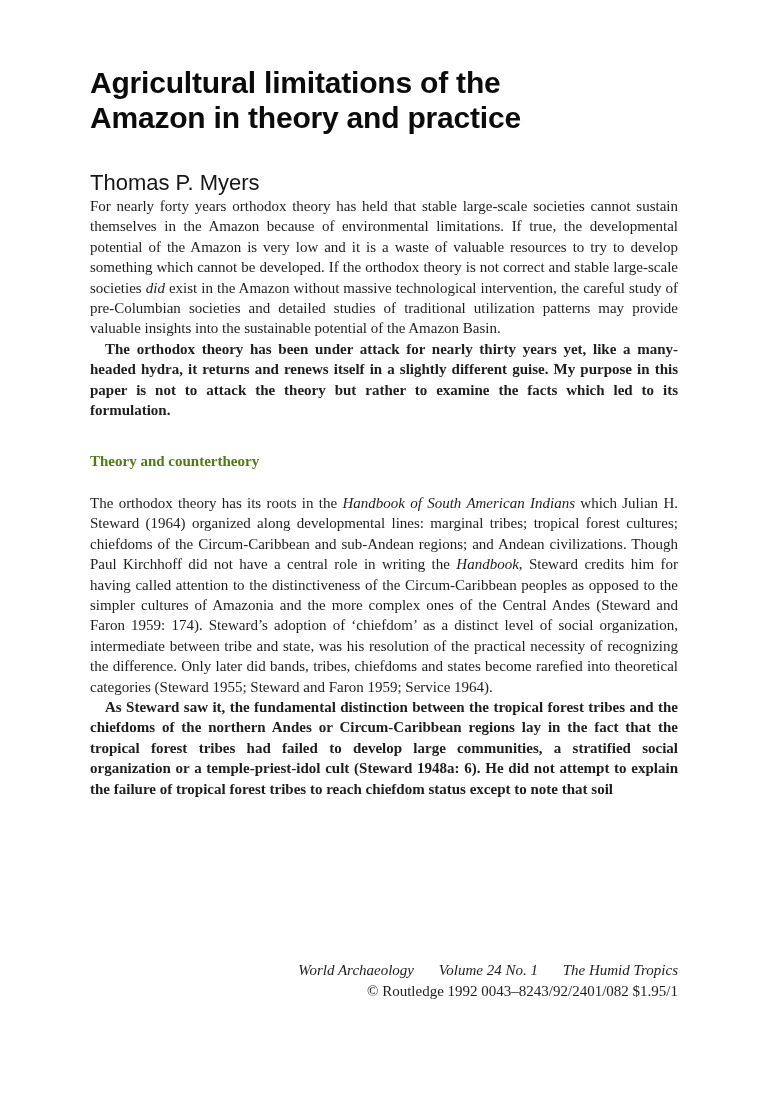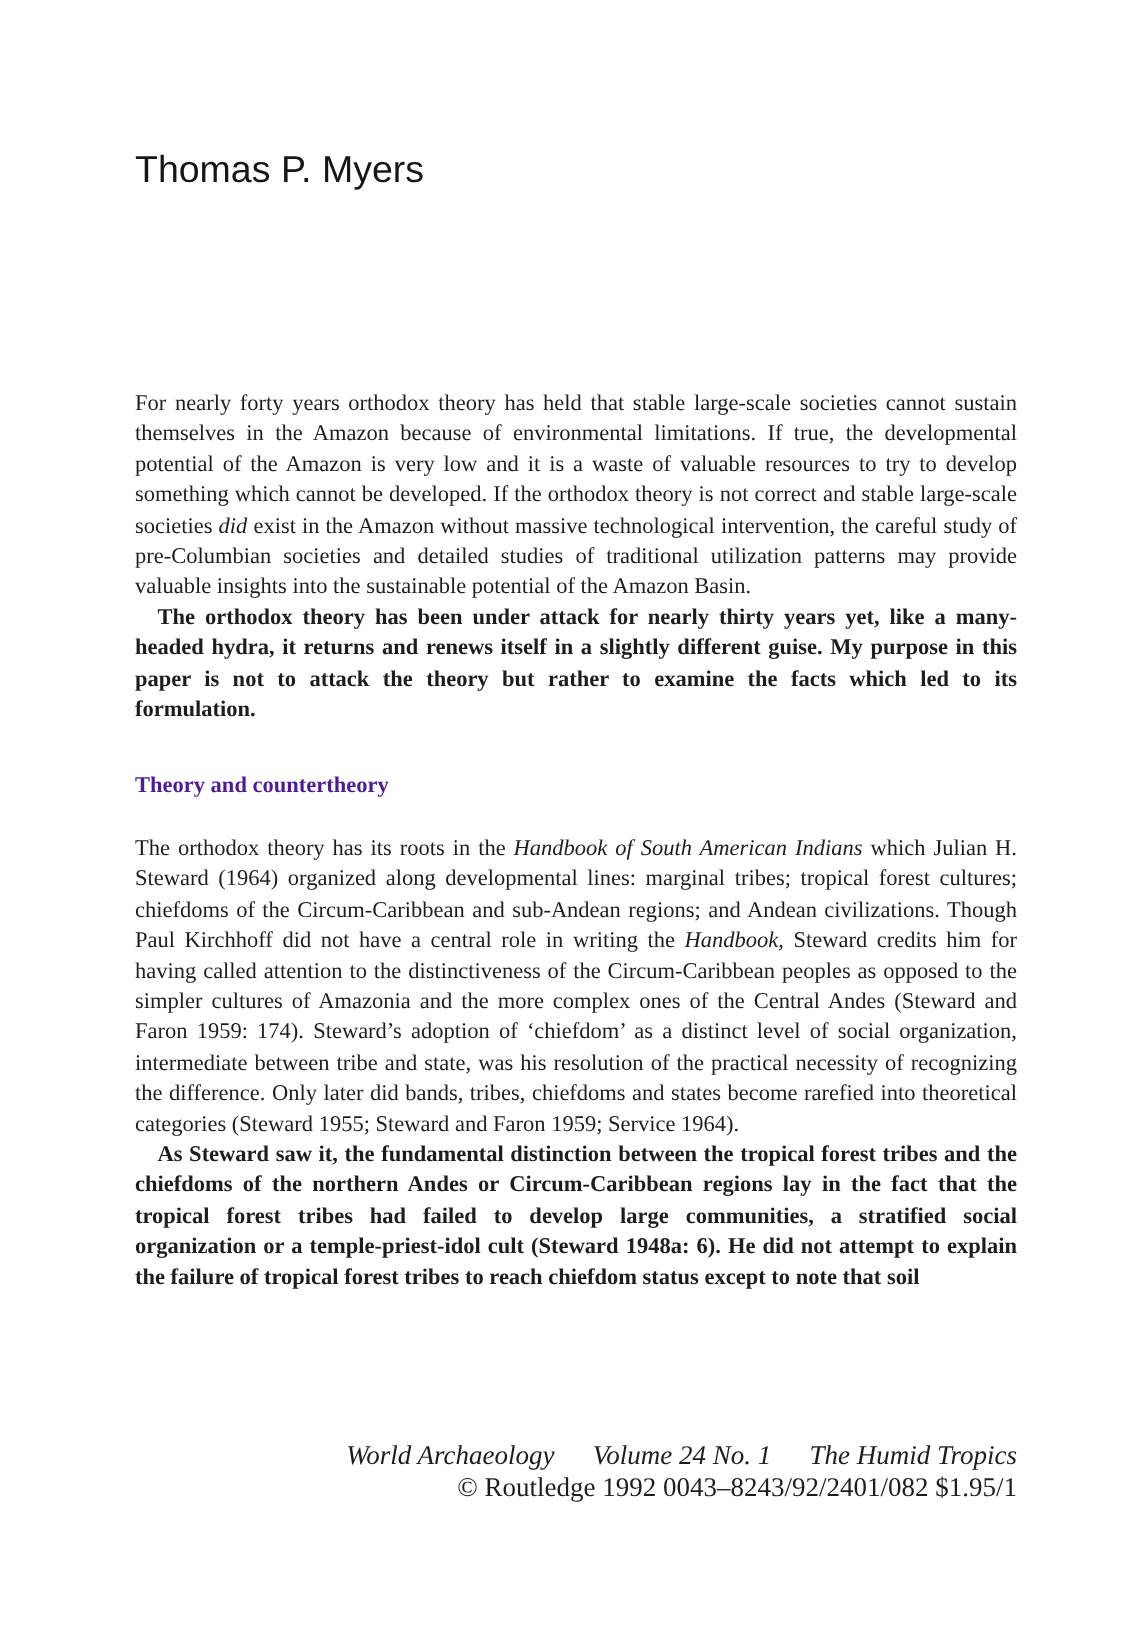--- a/index.html
+++ b/index.html
@@ -21,62 +21,65 @@
     font-family: "Liberation Sans", sans-serif;
     font-weight: 700;
     font-size: 30px;
     line-height: 35px;
     color: #0b0b0b;
     letter-spacing: -0.2px;
   }
   .author {
     font-family: "Liberation Sans", sans-serif;
     font-weight: 400;
-    font-size: 25px;
+    font-size: 22px;
     line-height: 26px;
     color: #161616;
     margin-top: 35px;
   }
   .article-body {
-    margin-top: 133px;
     font-size: 15px;
     line-height: 20.4px;
     color: #1d1d1d;
     text-align: justify;
     width: 588px;
   }
   .article-body p.para { margin: 0; }
   .article-body p.para.indent { text-indent: 15px; font-weight: bold; }
   .article-body em { font-style: italic; }
   .section-heading {
     font-weight: 700;
     font-size: 15px;
     line-height: 20.4px;
-    color: #4c1d95;
+    color: #4d7c0f;
     margin: 31px 0 21px 0;
     text-align: left;
   }
   .journal-footer {
     position: absolute;
     top: 960px;
     right: 82px;
     left: 90px;
     text-align: right;
-    font-size: 18px;
+    font-size: 15px;
     line-height: 20.5px;
     color: #1d1d1d;
   }
   .journal-footer .it { font-style: italic; }
   .journal-footer .gap { margin-left: 21px; }
 </style>
 </head>
 <body>
 
 <div class="page">
 
+  <h1 class="article-title">
+    <span>Agricultural limitations of the</span><br>
+    <span>Amazon in theory and practice</span>
+  </h1>
 
   <div class="author">Thomas P. Myers</div>
 
   <div class="article-body">
     <div>
         <p class="para"><span>For nearly forty years orthodox theory has held that stable large-scale societies cannot sustain themselves in the Amazon because of environmental limitations. If true, the developmental potential of the Amazon is very low and it is a waste of valuable resources to try to develop something which cannot be developed. If the orthodox theory is not correct and stable large-scale societies </span><em>did</em><span> exist in the Amazon without massive technological intervention, the careful study of pre-Columbian societies and detailed studies of traditional utilization patterns may provide valuable insights into the sustainable potential of the Amazon Basin.</span></p>
         <p class="para indent"><span>The orthodox theory has been under attack for nearly thirty years yet, like a many-headed hydra, it returns and renews itself in a slightly different guise. My purpose in this paper is not to attack the theory but rather to examine the facts which led to its formulation.</span></p>
       </div>
 
     <h2 class="section-heading">Theory and countertheory</h2>

